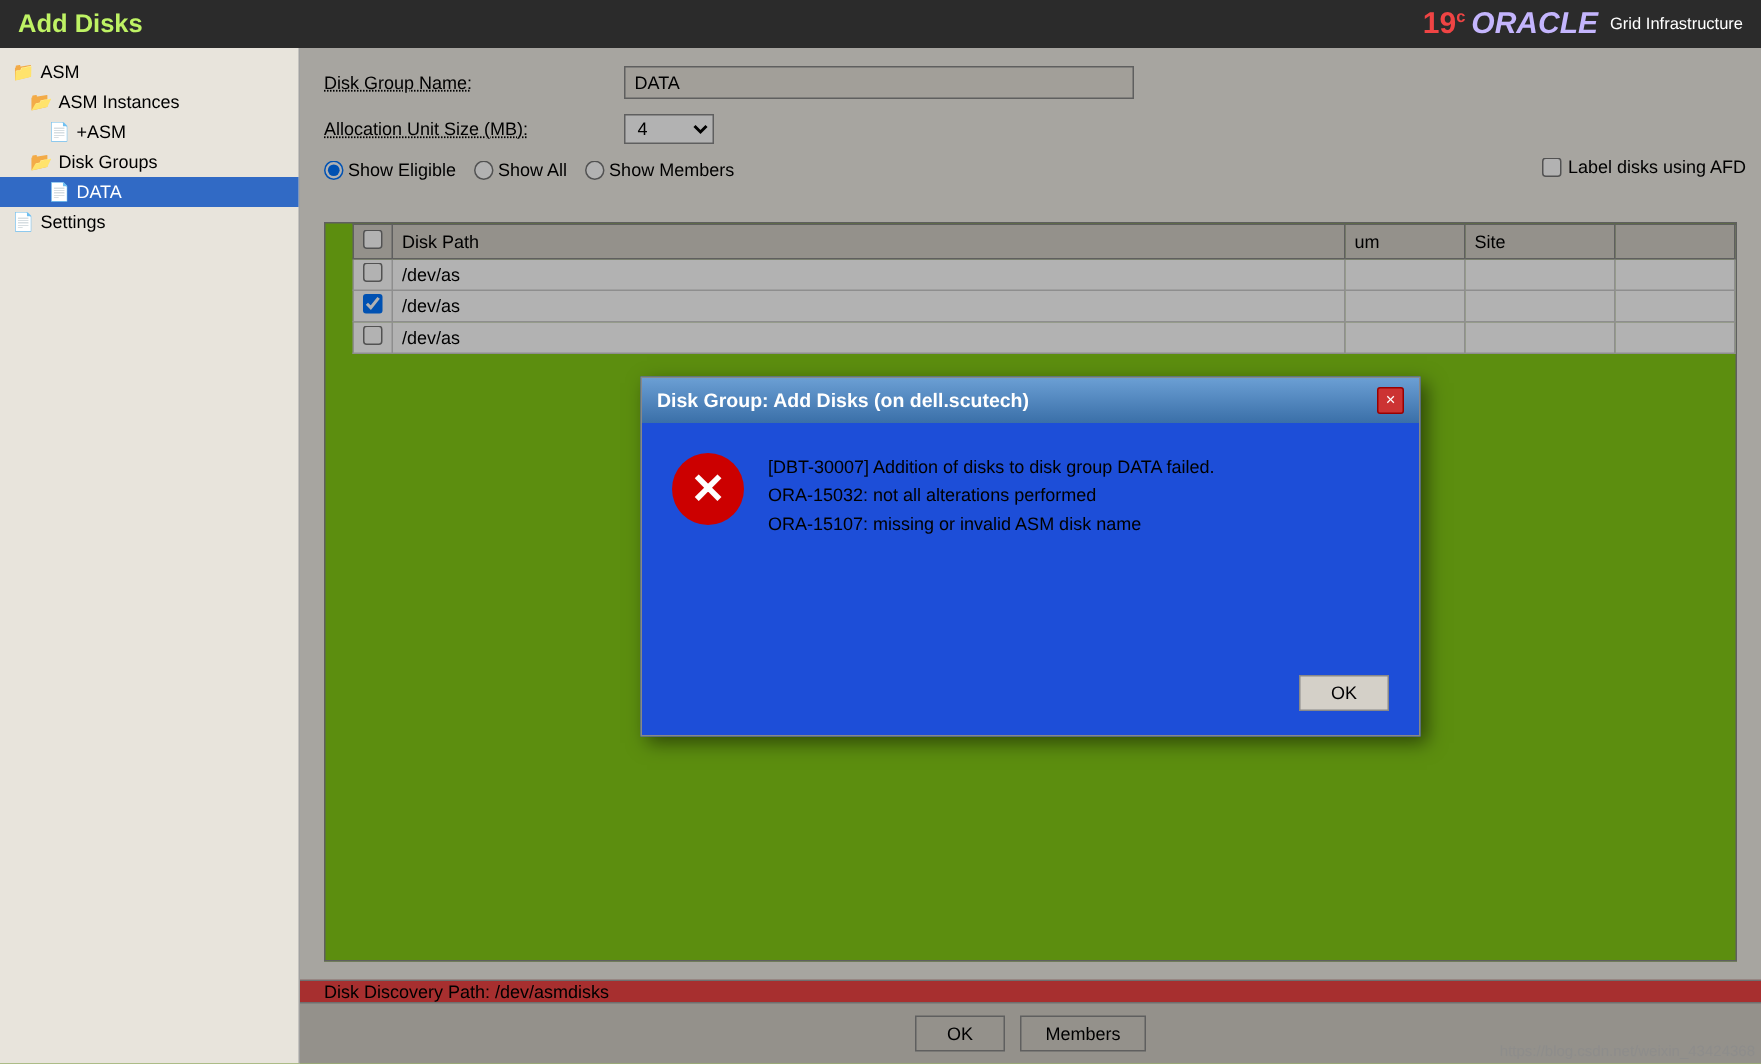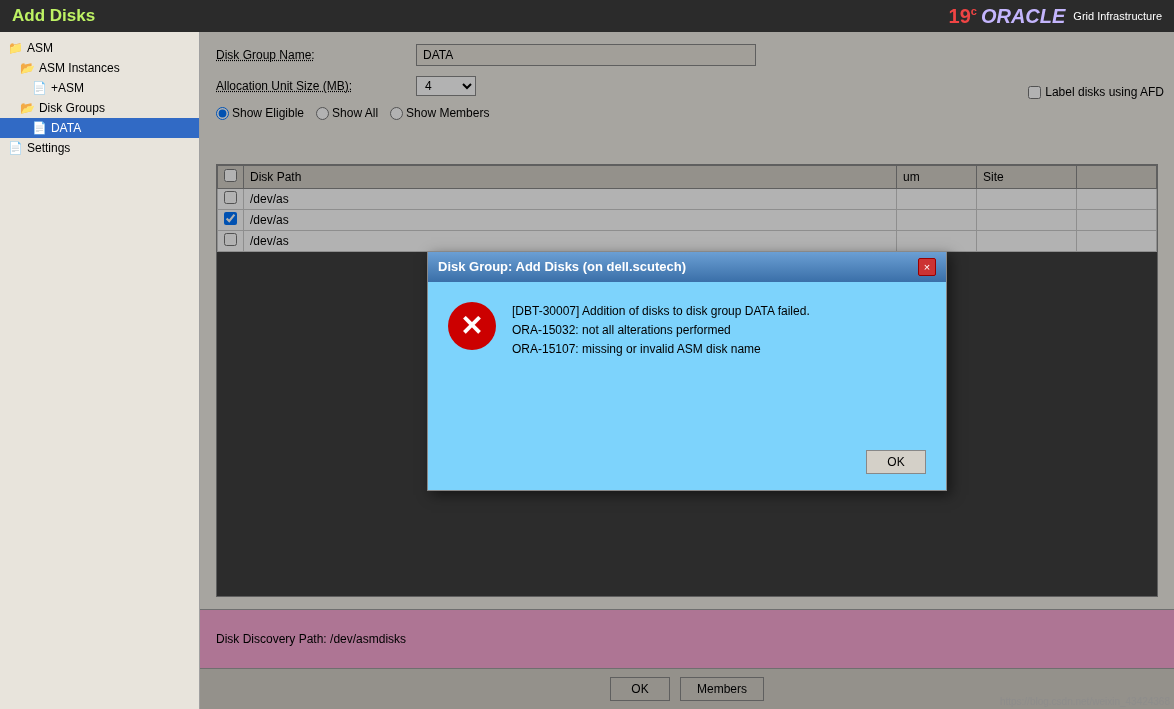--- a/index.html
+++ b/index.html
@@ -144,24 +144,25 @@
       gap: 12px;
       margin-bottom: 24px;
     }
     .show-row .radio-option {
       font-size: 12px;
     }
 
     
     .disk-table-container {
       border: 1px solid #888;
-      background: #404040;
-      margin-top: 20px;
+      background: #84cc16;
+      margin-top: 4px;
       flex: 1;
       min-height: 200px;
+      padding-left: 18px;
     }
     .disk-table {
       width: 100%;
       border-collapse: collapse;
       font-size: 12px;
     }
     .disk-table th {
       background: #d4d0c8;
       border: 1px solid #888;
       padding: 3px 6px;
@@ -174,33 +175,33 @@
       background: #fff;
     }
     .disk-table .checkbox-col {
       width: 24px;
       text-align: center;
     }
 
     
     .label-disks {
       position: absolute;
-      top: 53px;
+      top: 72px;
       right: 10px;
       display: flex;
       align-items: center;
       gap: 4px;
       font-size: 12px;
     }
 
     
     .bottom-bar {
-      background: #f9a8d4;
+      background: #ef4444;
       border-top: 1px solid #a0a0a0;
-      padding: 22px 16px;
+      padding: 0 16px;
       display: flex;
       align-items: center;
       justify-content: space-between;
     }
     .disk-path-text {
       font-size: 12px;
       color: #000;
     }
     .change-path-btn {
       background: #d4d0c8;
@@ -247,21 +248,21 @@
       height: 100%;
       background: rgba(0,0,0,0.3);
       z-index: 100;
       display: flex;
       align-items: center;
       justify-content: center;
     }
 
     
     .dialog {
-      background: #7dd3fc;
+      background: #1d4ed8;
       border: 1px solid #888;
       box-shadow: 4px 4px 12px rgba(0,0,0,0.5);
       width: 520px;
       min-height: 240px;
       display: flex;
       flex-direction: column;
     }
     .dialog-title-bar {
       background: linear-gradient(to bottom, #6b9fd4, #3a6fa8);
       color: #fff;

